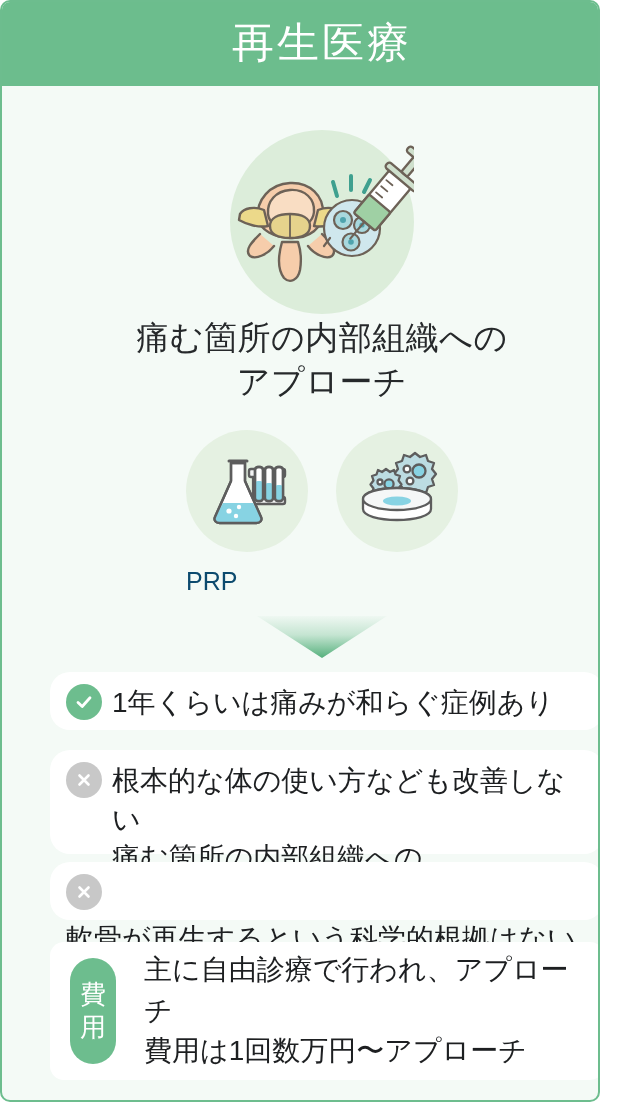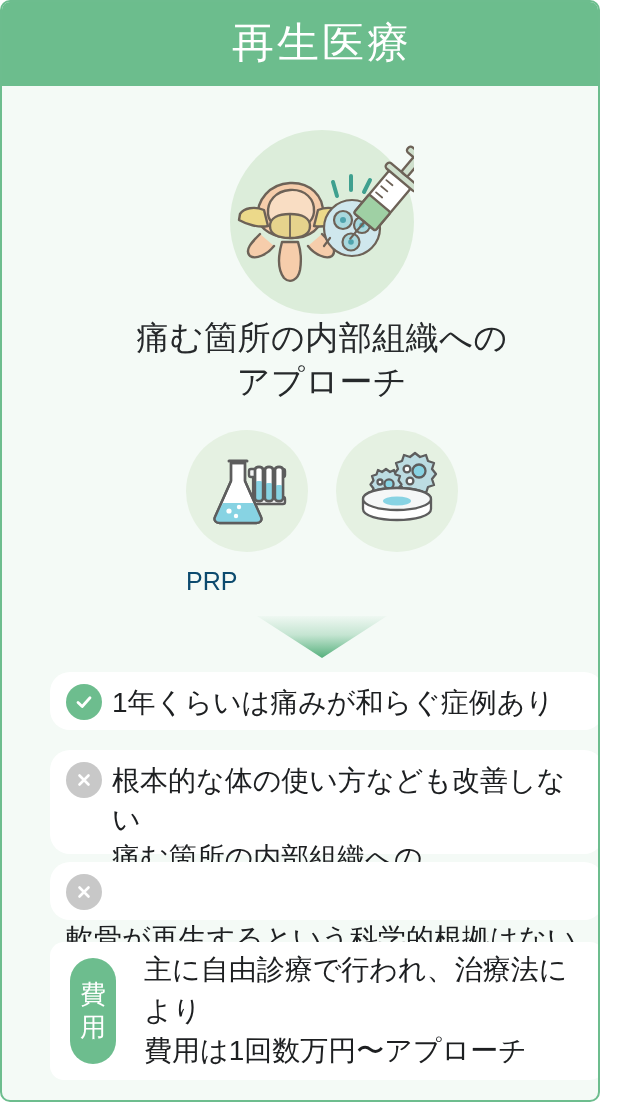--- a/index.html
+++ b/index.html
@@ -329,18 +329,18 @@
     </div>
     <div class="card-text">軟骨が再生するという科学的根拠はない</div>
   </div>
 
   <div class="card card-cost">
     <div class="cost-badge">
       <span>費</span>
       <span>用</span>
     </div>
     <div class="cost-text">
-      <div>主に自由診療で行われ、治療法により</div>
+      <div>主に自由診療で行われ、アプローチ</div>
       <div>費用は1回数万円〜アプローチ</div>
     </div>
   </div>
 
 </div>
 
 </body></html>

